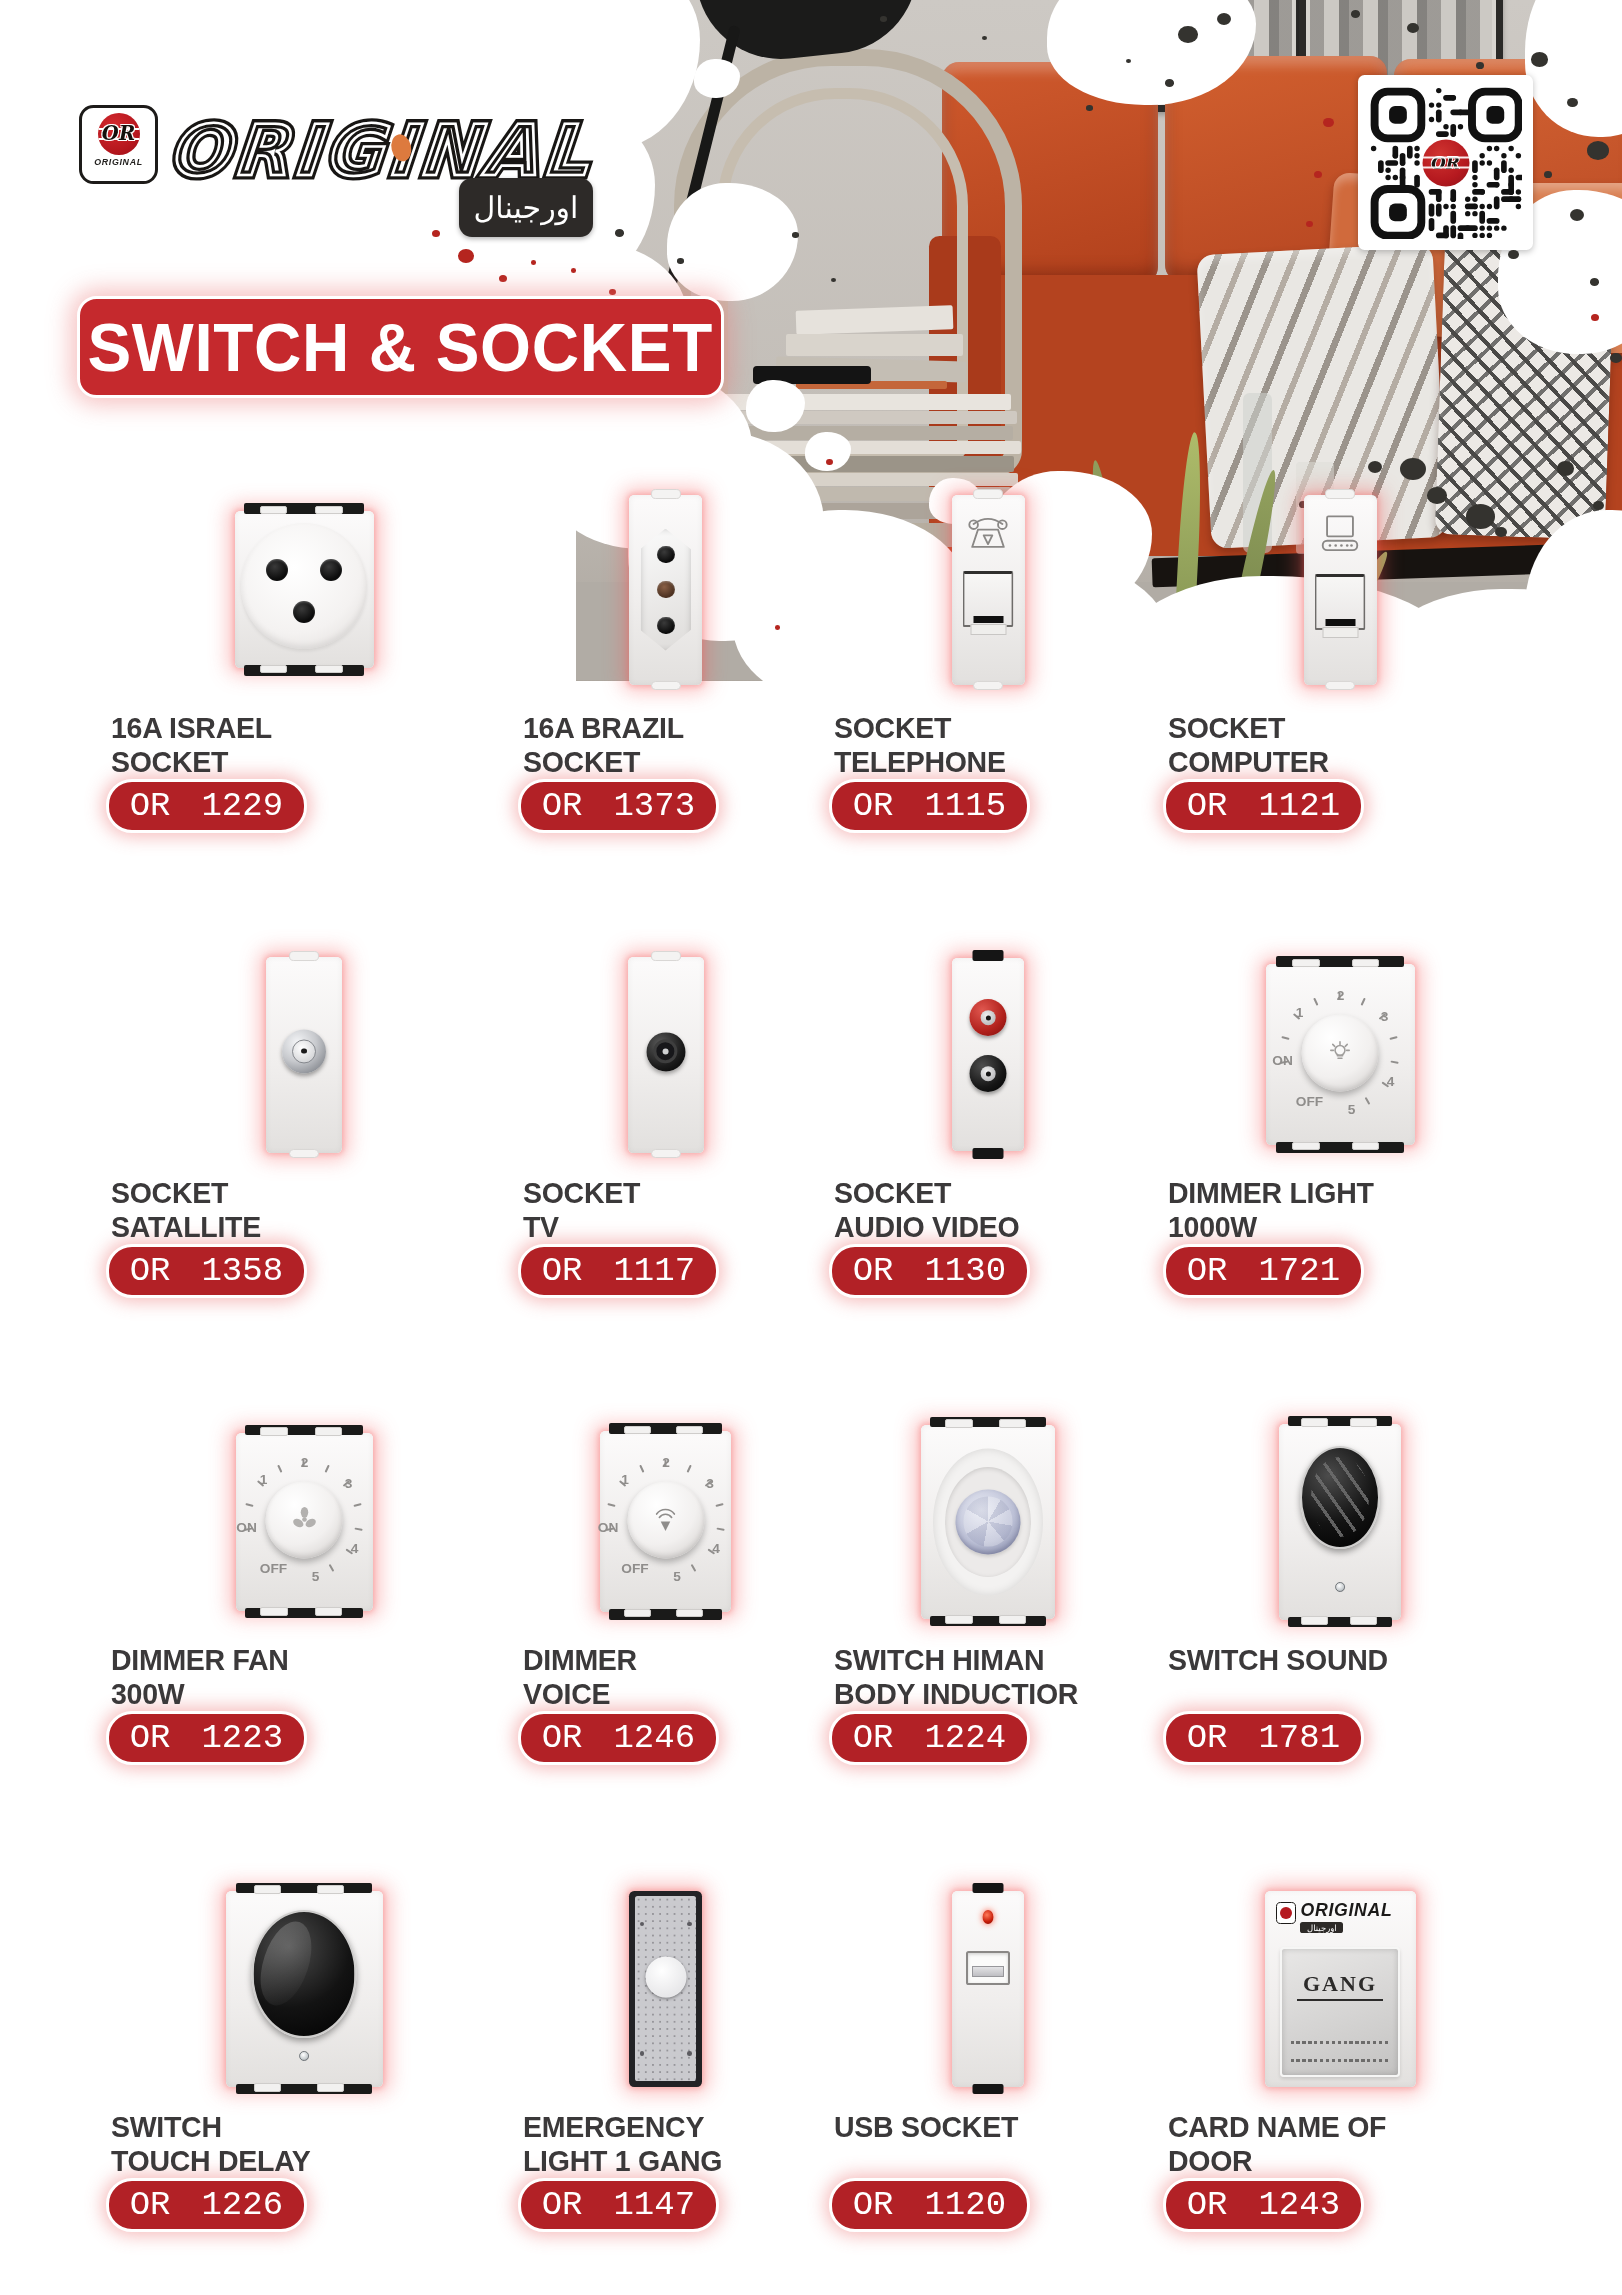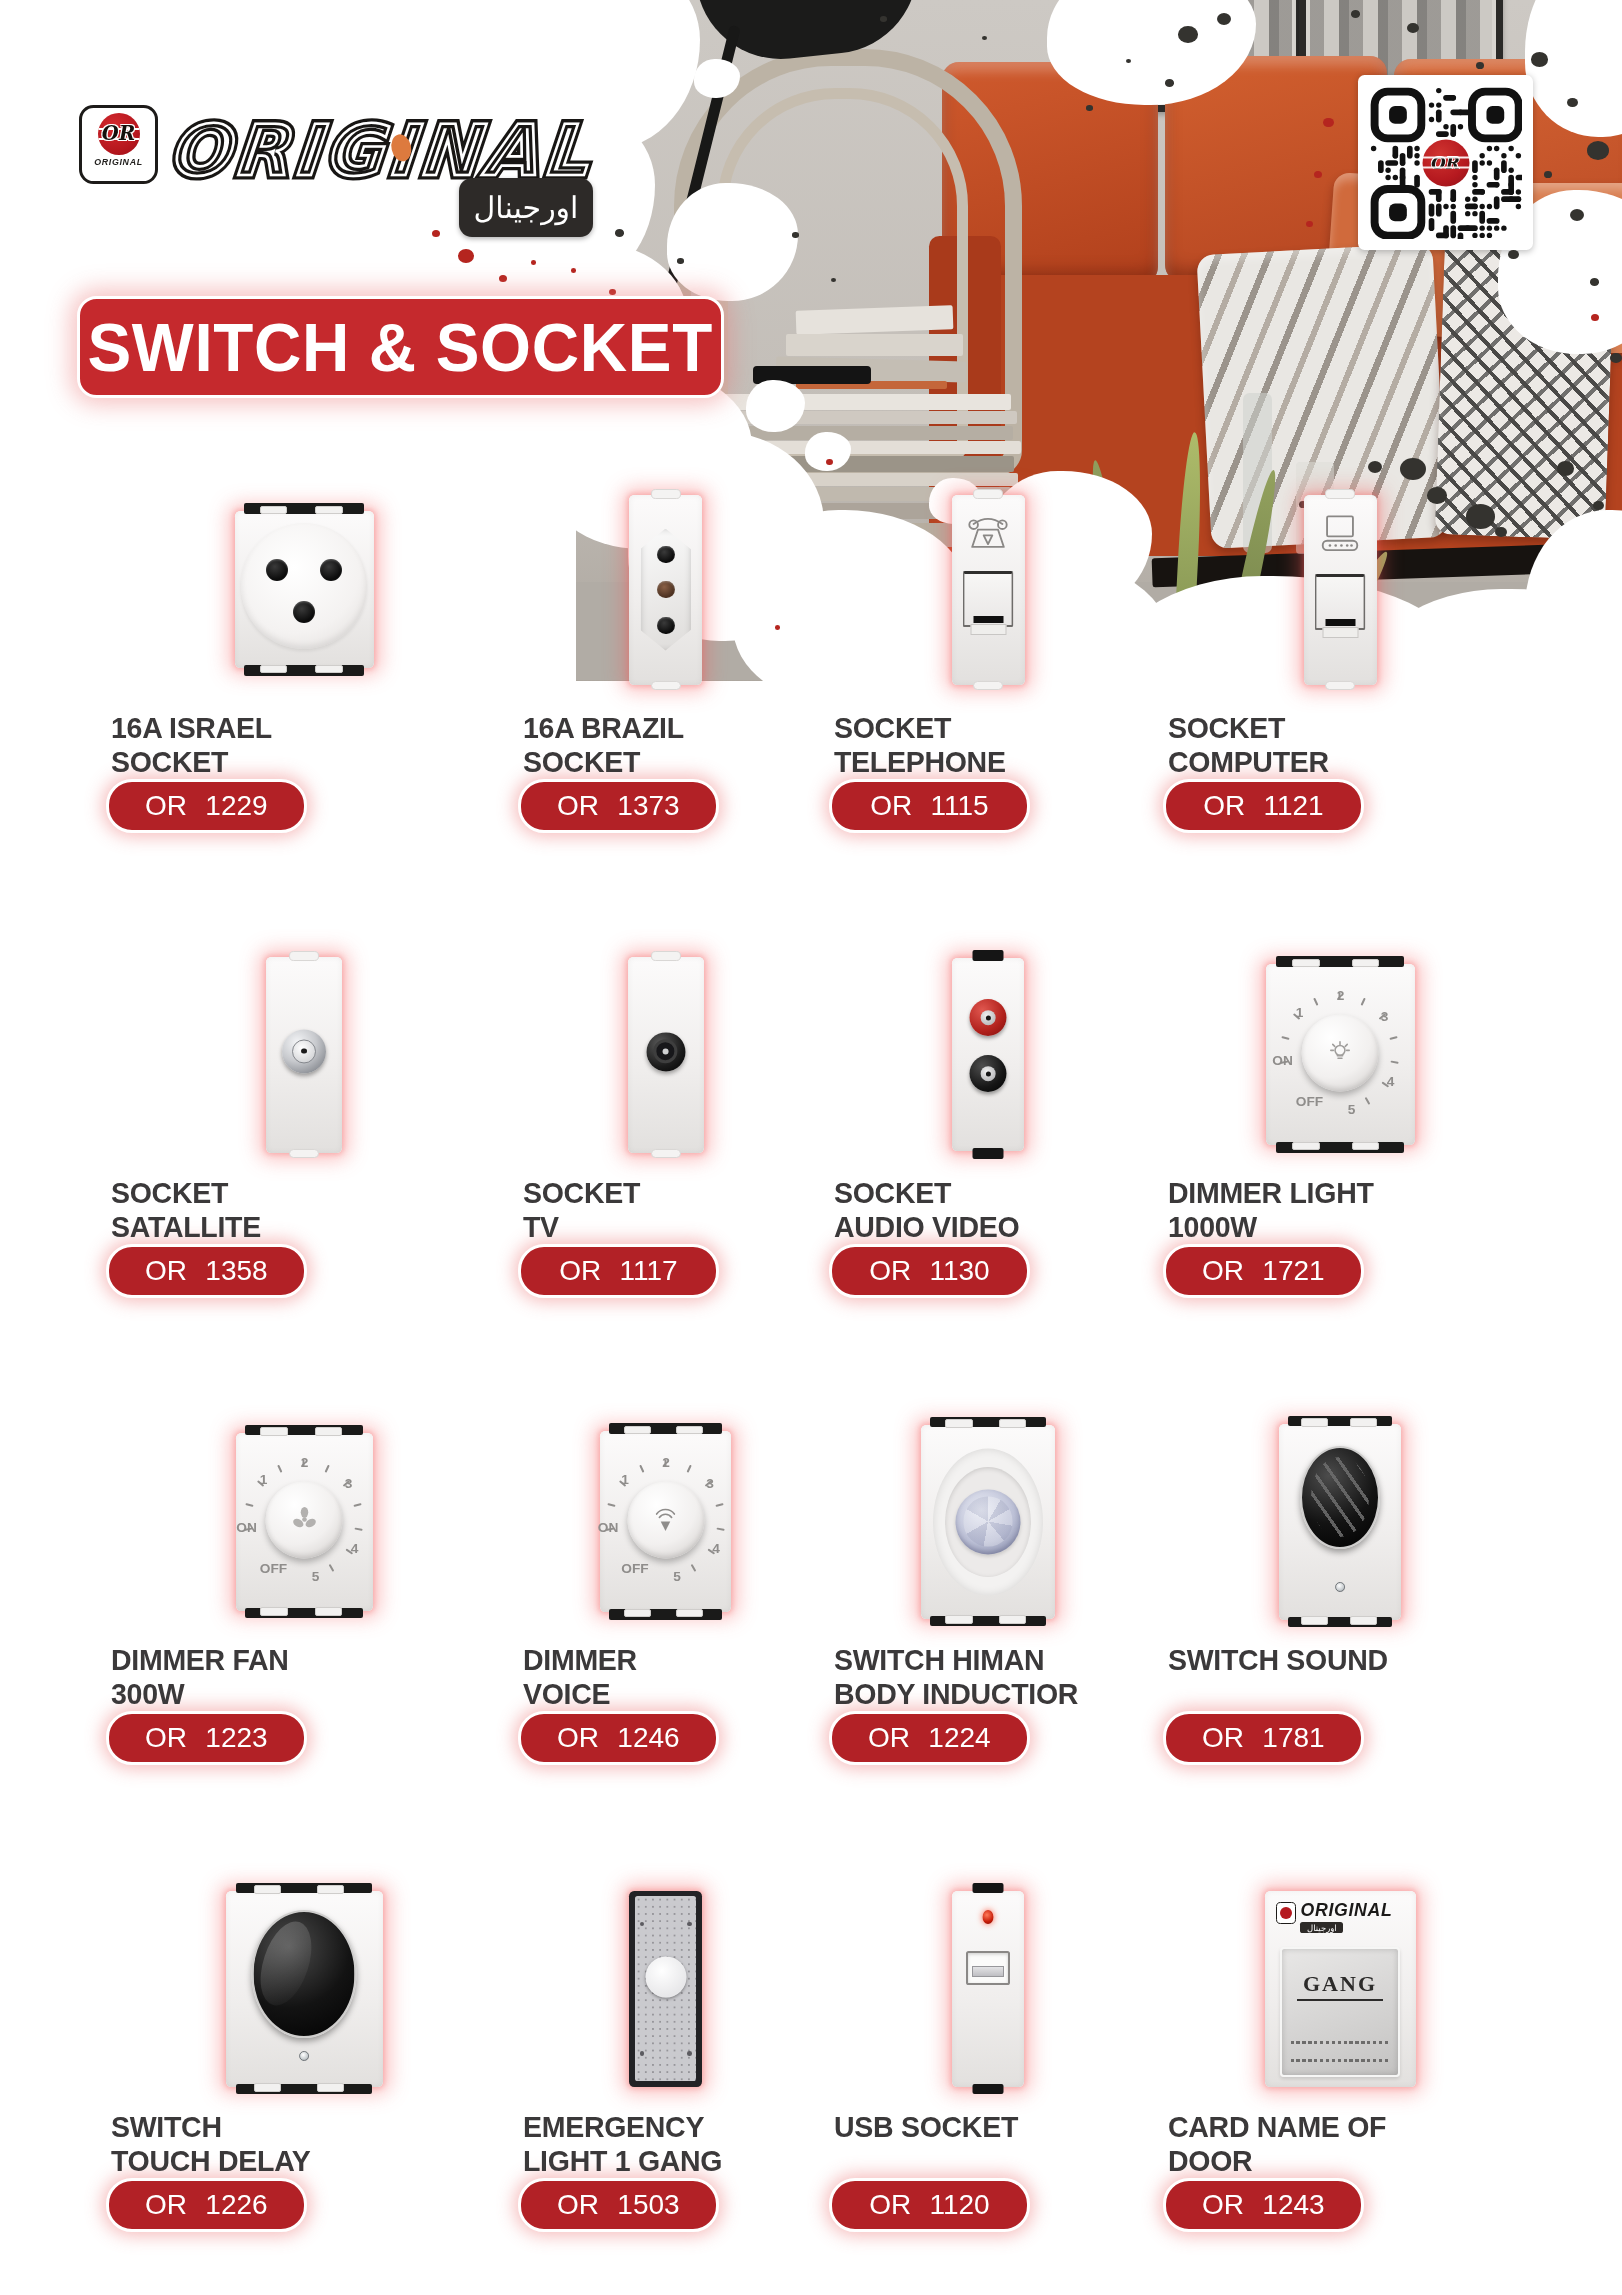--- a/index.html
+++ b/index.html
@@ -56,21 +56,21 @@
   
   .grid{position:absolute;left:98px;top:475px;width:1427px;height:1866px;z-index:5;display:grid;
         grid-template-columns:412px 311px 334px 370px;grid-template-rows:465px 467px 467px 467px;}
   .cell{position:relative;}
   .img-box{height:229px;display:flex;align-items:center;justify-content:center;}
   .name{height:65px;padding:6.5px 0 0 13px;}
   .name span{display:block;font-weight:bold;font-size:30px;line-height:1.16;color:#3b393a;letter-spacing:-0.3px;
              transform:scaleX(.95);transform-origin:left;white-space:nowrap;}
   .pill{margin:3.9px 0 0 7.9px;width:195px;height:48px;background:#b22126;border:3.3px solid #fff;border-radius:26px;
         display:flex;align-items:center;justify-content:center;box-shadow:0 0 17px 3.9px rgba(236,110,110,.45);}
-  .pill span{font-family:Liberation Sans, sans-serif;font-size:28px;color:#fff;word-spacing:10.5px;}
+  .pill span{font-family:Liberation Mono, monospace;font-size:34px;color:#fff;word-spacing:10.5px;}
 
   
   .module{position:relative;background:linear-gradient(180deg,#fcfbfb,#f0eeed 55%,#e2e0de);border-radius:5.2px;
           box-shadow:0 0 19.6px 6.5px rgba(244,92,92,.36),0 0 5.2px 1.3px rgba(244,92,92,.30),inset 0 0 6.5px rgba(0,0,0,.06);}
   .module *{position:absolute;box-sizing:border-box;}
   .cbar{left:7%;width:86%;height:10.5px;background:#1a1a19;border-radius:2px;z-index:0;}
   .cbar.t{top:-7.9px}.cbar.b{bottom:-7.9px}
   .ctab{width:27.5px;height:8.5px;background:#f2f1f0;border:0.7px solid #cfcdcb;border-radius:2px;z-index:1;}
   .ctab.t{top:-5.2px}.ctab.b{bottom:-5.2px}.ctab.p1{left:18%}.ctab.p2{left:58%}
   .notch{left:50%;transform:translateX(-50%);width:30px;height:9.2px;background:#f4f3f2;border:0.7px solid #d9d7d5;border-radius:4.6px;}
@@ -809,21 +809,21 @@
             <div class="emg-screw" style="right:10.5px;top:31px;"></div>
             <div class="emg-screw" style="left:10.5px;bottom:31px;"></div>
             <div class="emg-screw" style="right:10.5px;bottom:31px;"></div>
           </div>
         </div>
     <div class="name">
       <span class="l1">EMERGENCY</span>
       <span class="l2">LIGHT 1 GANG</span>
     </div>
     <div class="pill">
-      <span class="code">OR 1503</span>
+      <span class="code">OR 1147</span>
     </div>
   </div>
 
   <div class="cell">
     <div class="img-box">
           <div class="module" style="width:72px;height:196px;">
             <div class="btab t"></div>
             <div class="btab b"></div>
             <div class="usb-led"></div>
             <div class="usb-port"></div>

